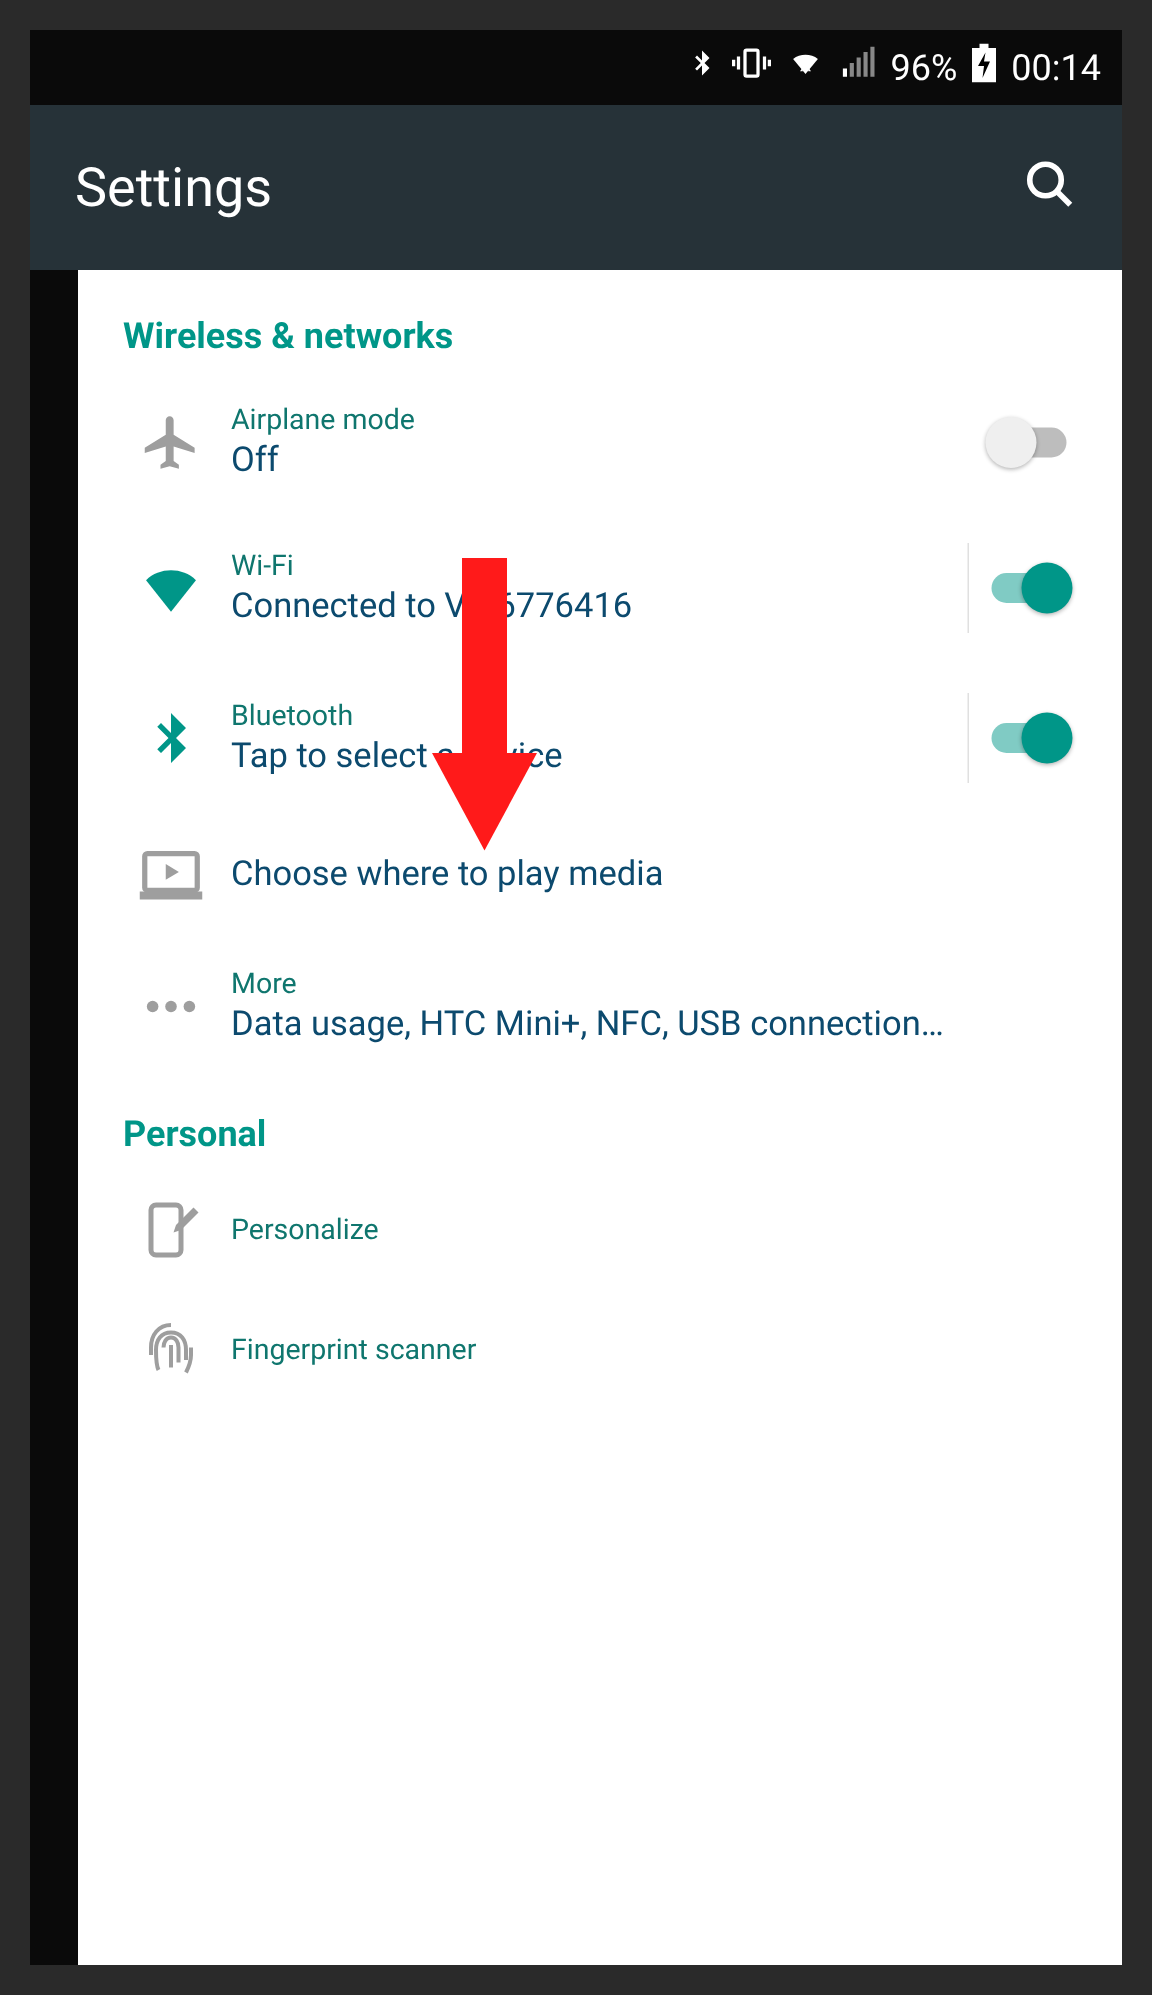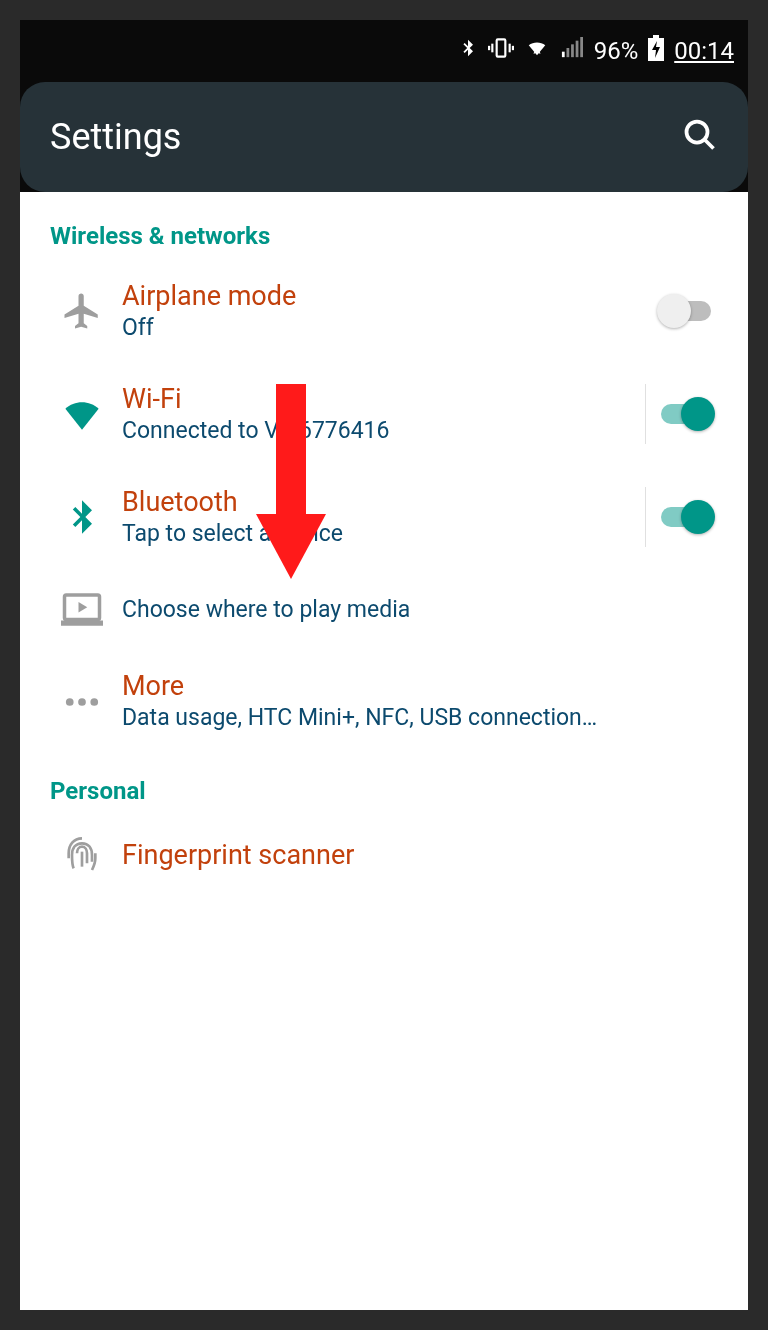--- a/index.html
+++ b/index.html
@@ -12,49 +12,49 @@
   }
   .phone {
     width: 100%;
     height: 100%;
     background: #0a0a0a;
     display: flex;
     flex-direction: column;
     overflow: hidden;
   }
   .statusbar {
-    height: 62px;
+    height: 50px;
     background: #0a0a0a;
     display: flex;
     justify-content: flex-end;
     align-items: center;
     gap: 10px;
     color: #fff;
     padding: 0 14px;
     font-size: 24px;
   }
   .statusbar .pct { font-size: 24px; }
-  .statusbar .time { font-size: 24px; text-decoration: underline; }
+  .statusbar .time { font-size: 24px; }
   .appbar {
     height: 110px;
     background: #263238;
     display: flex;
     align-items: center;
     justify-content: space-between;
     padding: 0 30px 0 30px;
     color: #fff;
-    border-radius: 25px;
   }
   .appbar h1 { font-size: 36px; font-weight: 400; }
   .content {
     flex: 1;
     background: #fff;
     overflow: hidden;
     position: relative;
     padding-top: 6px;
+    margin-left: 32px;
   }
   .section-header {
     color: #009688;
     font-weight: 700;
     font-size: 24px;
     padding: 24px 30px 10px 30px;
   }
   .row {
     display: flex;
     align-items: center;
@@ -66,22 +66,22 @@
     display: flex;
     align-items: center;
     justify-content: center;
     flex-shrink: 0;
   }
   .row .textcell {
     flex: 1;
     padding-right: 12px;
   }
   .row .textcell .title {
-    font-size: 27px;
-    color: #c2410c;
+    font-size: 19px;
+    color: #0f766e;
   }
   .row .textcell .sub {
     font-size: 23px;
     color: #0c4a6e;
     margin-top: 2px;
     line-height: 1.25;
   }
   .row .toggle-wrap {
     width: 80px;
     display: flex;
@@ -265,20 +265,31 @@
           </svg>
       </div>
       <div class="textcell">
         <div class="title">More</div>
         <div class="sub">Data usage, HTC Mini+, NFC, USB connection…</div>
       </div>
     </div>
 
     <div class="section-header">Personal</div>
 
+    <div class="row">
+      <div class="iconcell">
+        <svg width="40" height="40" viewBox="0 0 24 24" fill="none" stroke="#9e9e9e" stroke-width="2">
+            <rect x="4" y="2" width="12" height="20" rx="2"></rect>
+            <path d="M14 10l7-7 2 2-7 7-3 1 1-3z" fill="#9e9e9e" stroke="none"></path>
+          </svg>
+      </div>
+      <div class="textcell">
+        <div class="title">Personalize</div>
+      </div>
+    </div>
 
     <div class="row">
       <div class="iconcell">
         <svg width="40" height="40" viewBox="0 0 24 24" fill="none" stroke="#9e9e9e" stroke-width="1.6">
             <path d="M12 2C7 2 4 6 4 11v3"></path>
             <path d="M7 20c-1-2-1-5-1-8 0-4 2-7 6-7s6 3 6 7v4"></path>
             <path d="M9 11c0-2 1-4 3-4s3 2 3 4v6"></path>
             <path d="M12 10v9"></path>
             <path d="M20 11v3c0 3-1 5-2 7"></path>
           </svg>

